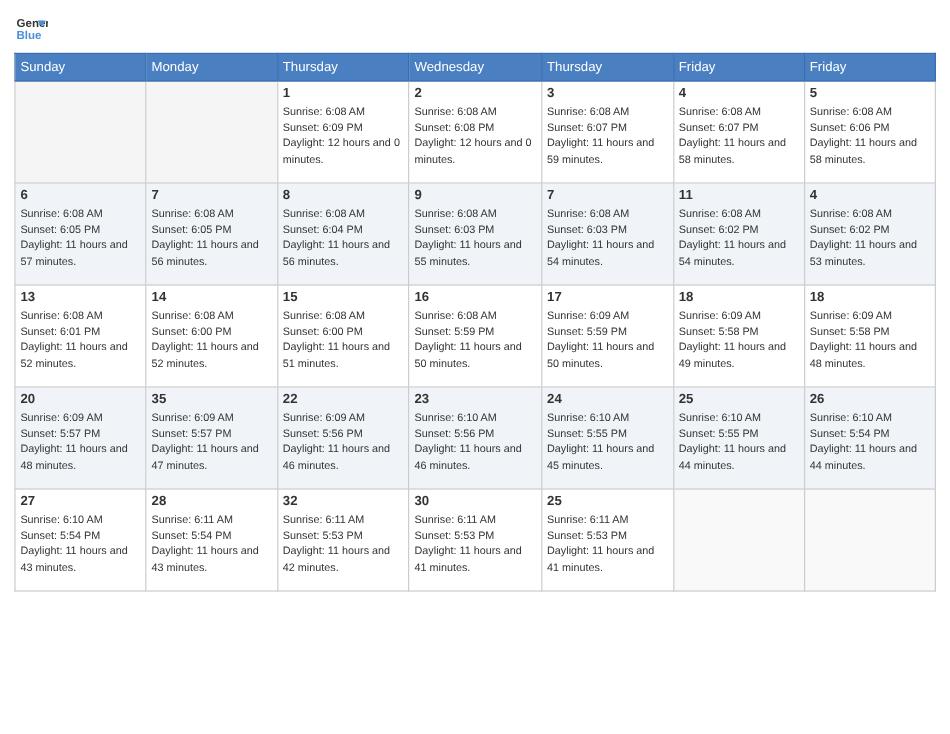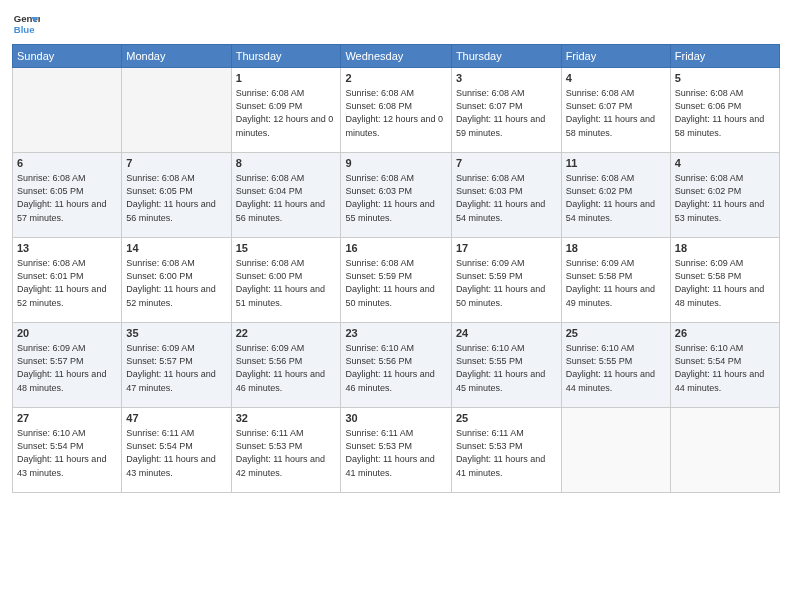--- a/index.html
+++ b/index.html
@@ -236,21 +236,21 @@
             <span class="day-num">26</span>
             <div class="cell-text">Sunrise: 6:10 AM<br>Sunset: 5:54 PM<br>Daylight: 11 hours and 44 minutes.</div>
           </td>
         </tr>
         <tr>
           <td>
             <span class="day-num">27</span>
             <div class="cell-text">Sunrise: 6:10 AM<br>Sunset: 5:54 PM<br>Daylight: 11 hours and 43 minutes.</div>
           </td>
           <td>
-            <span class="day-num">47</span>
+            <span class="day-num">28</span>
             <div class="cell-text">Sunrise: 6:11 AM<br>Sunset: 5:54 PM<br>Daylight: 11 hours and 43 minutes.</div>
           </td>
           <td>
             <span class="day-num">32</span>
             <div class="cell-text">Sunrise: 6:11 AM<br>Sunset: 5:53 PM<br>Daylight: 11 hours and 42 minutes.</div>
           </td>
           <td>
             <span class="day-num">30</span>
             <div class="cell-text">Sunrise: 6:11 AM<br>Sunset: 5:53 PM<br>Daylight: 11 hours and 41 minutes.</div>
           </td>

